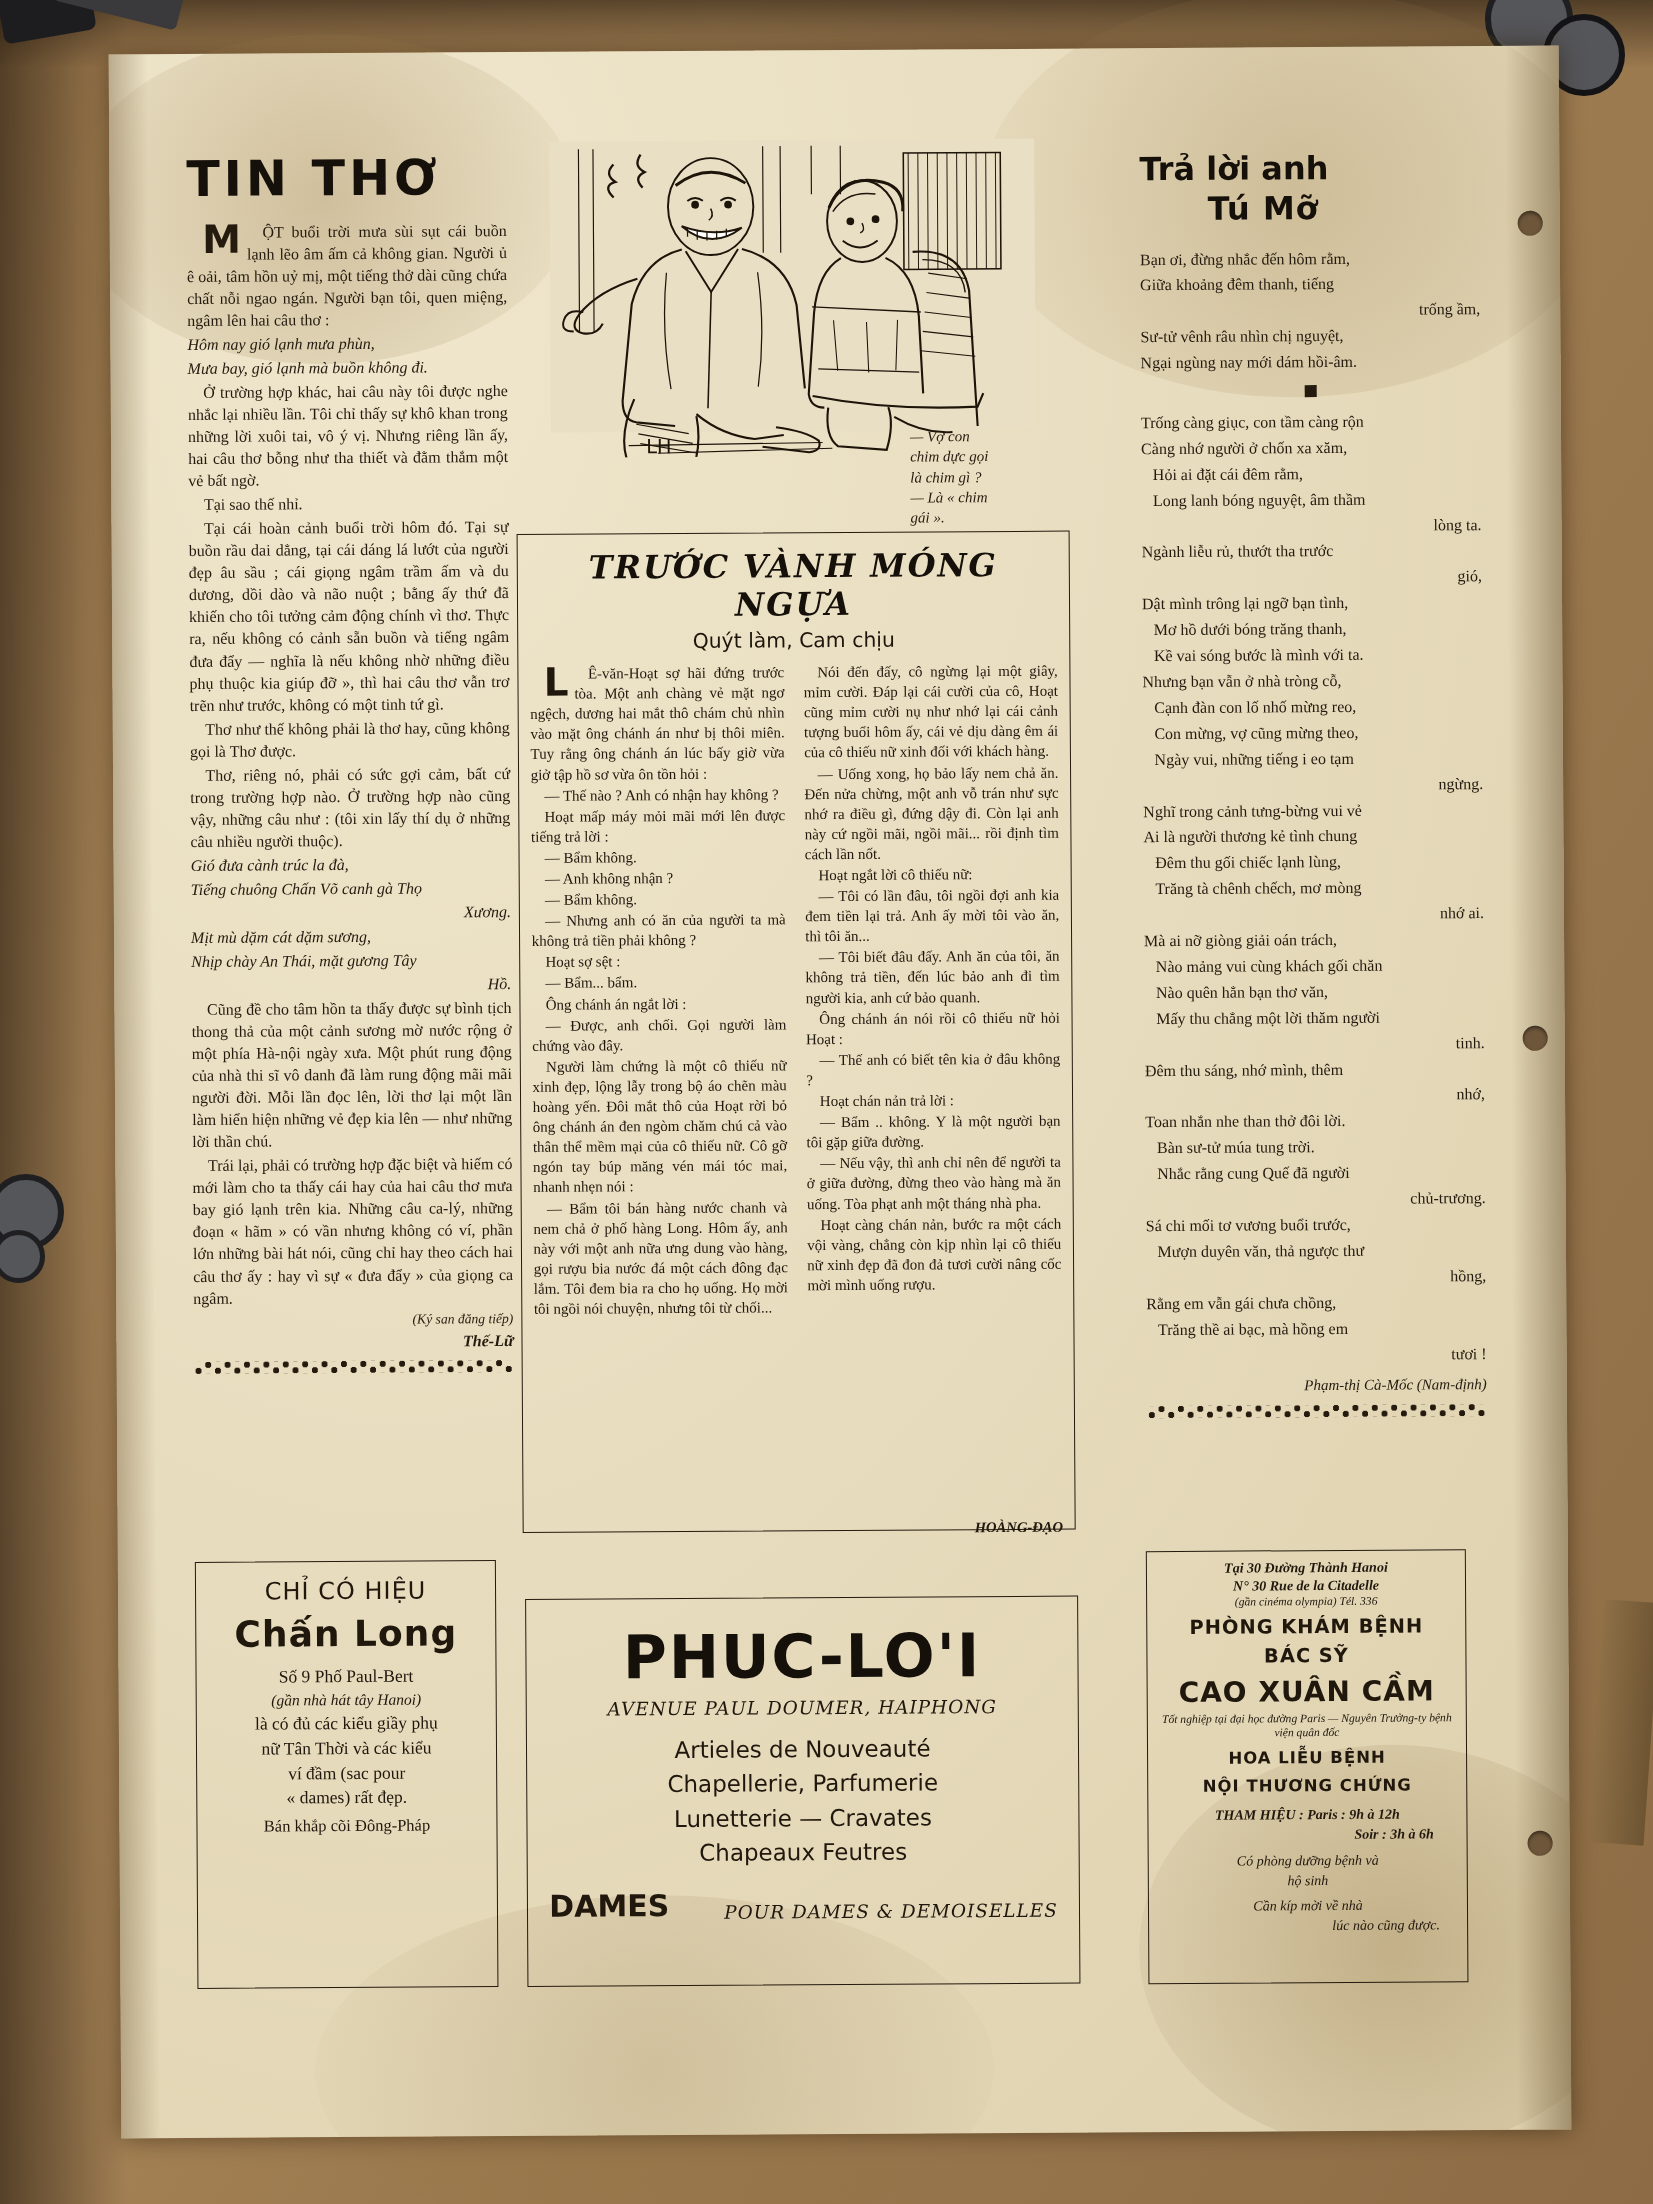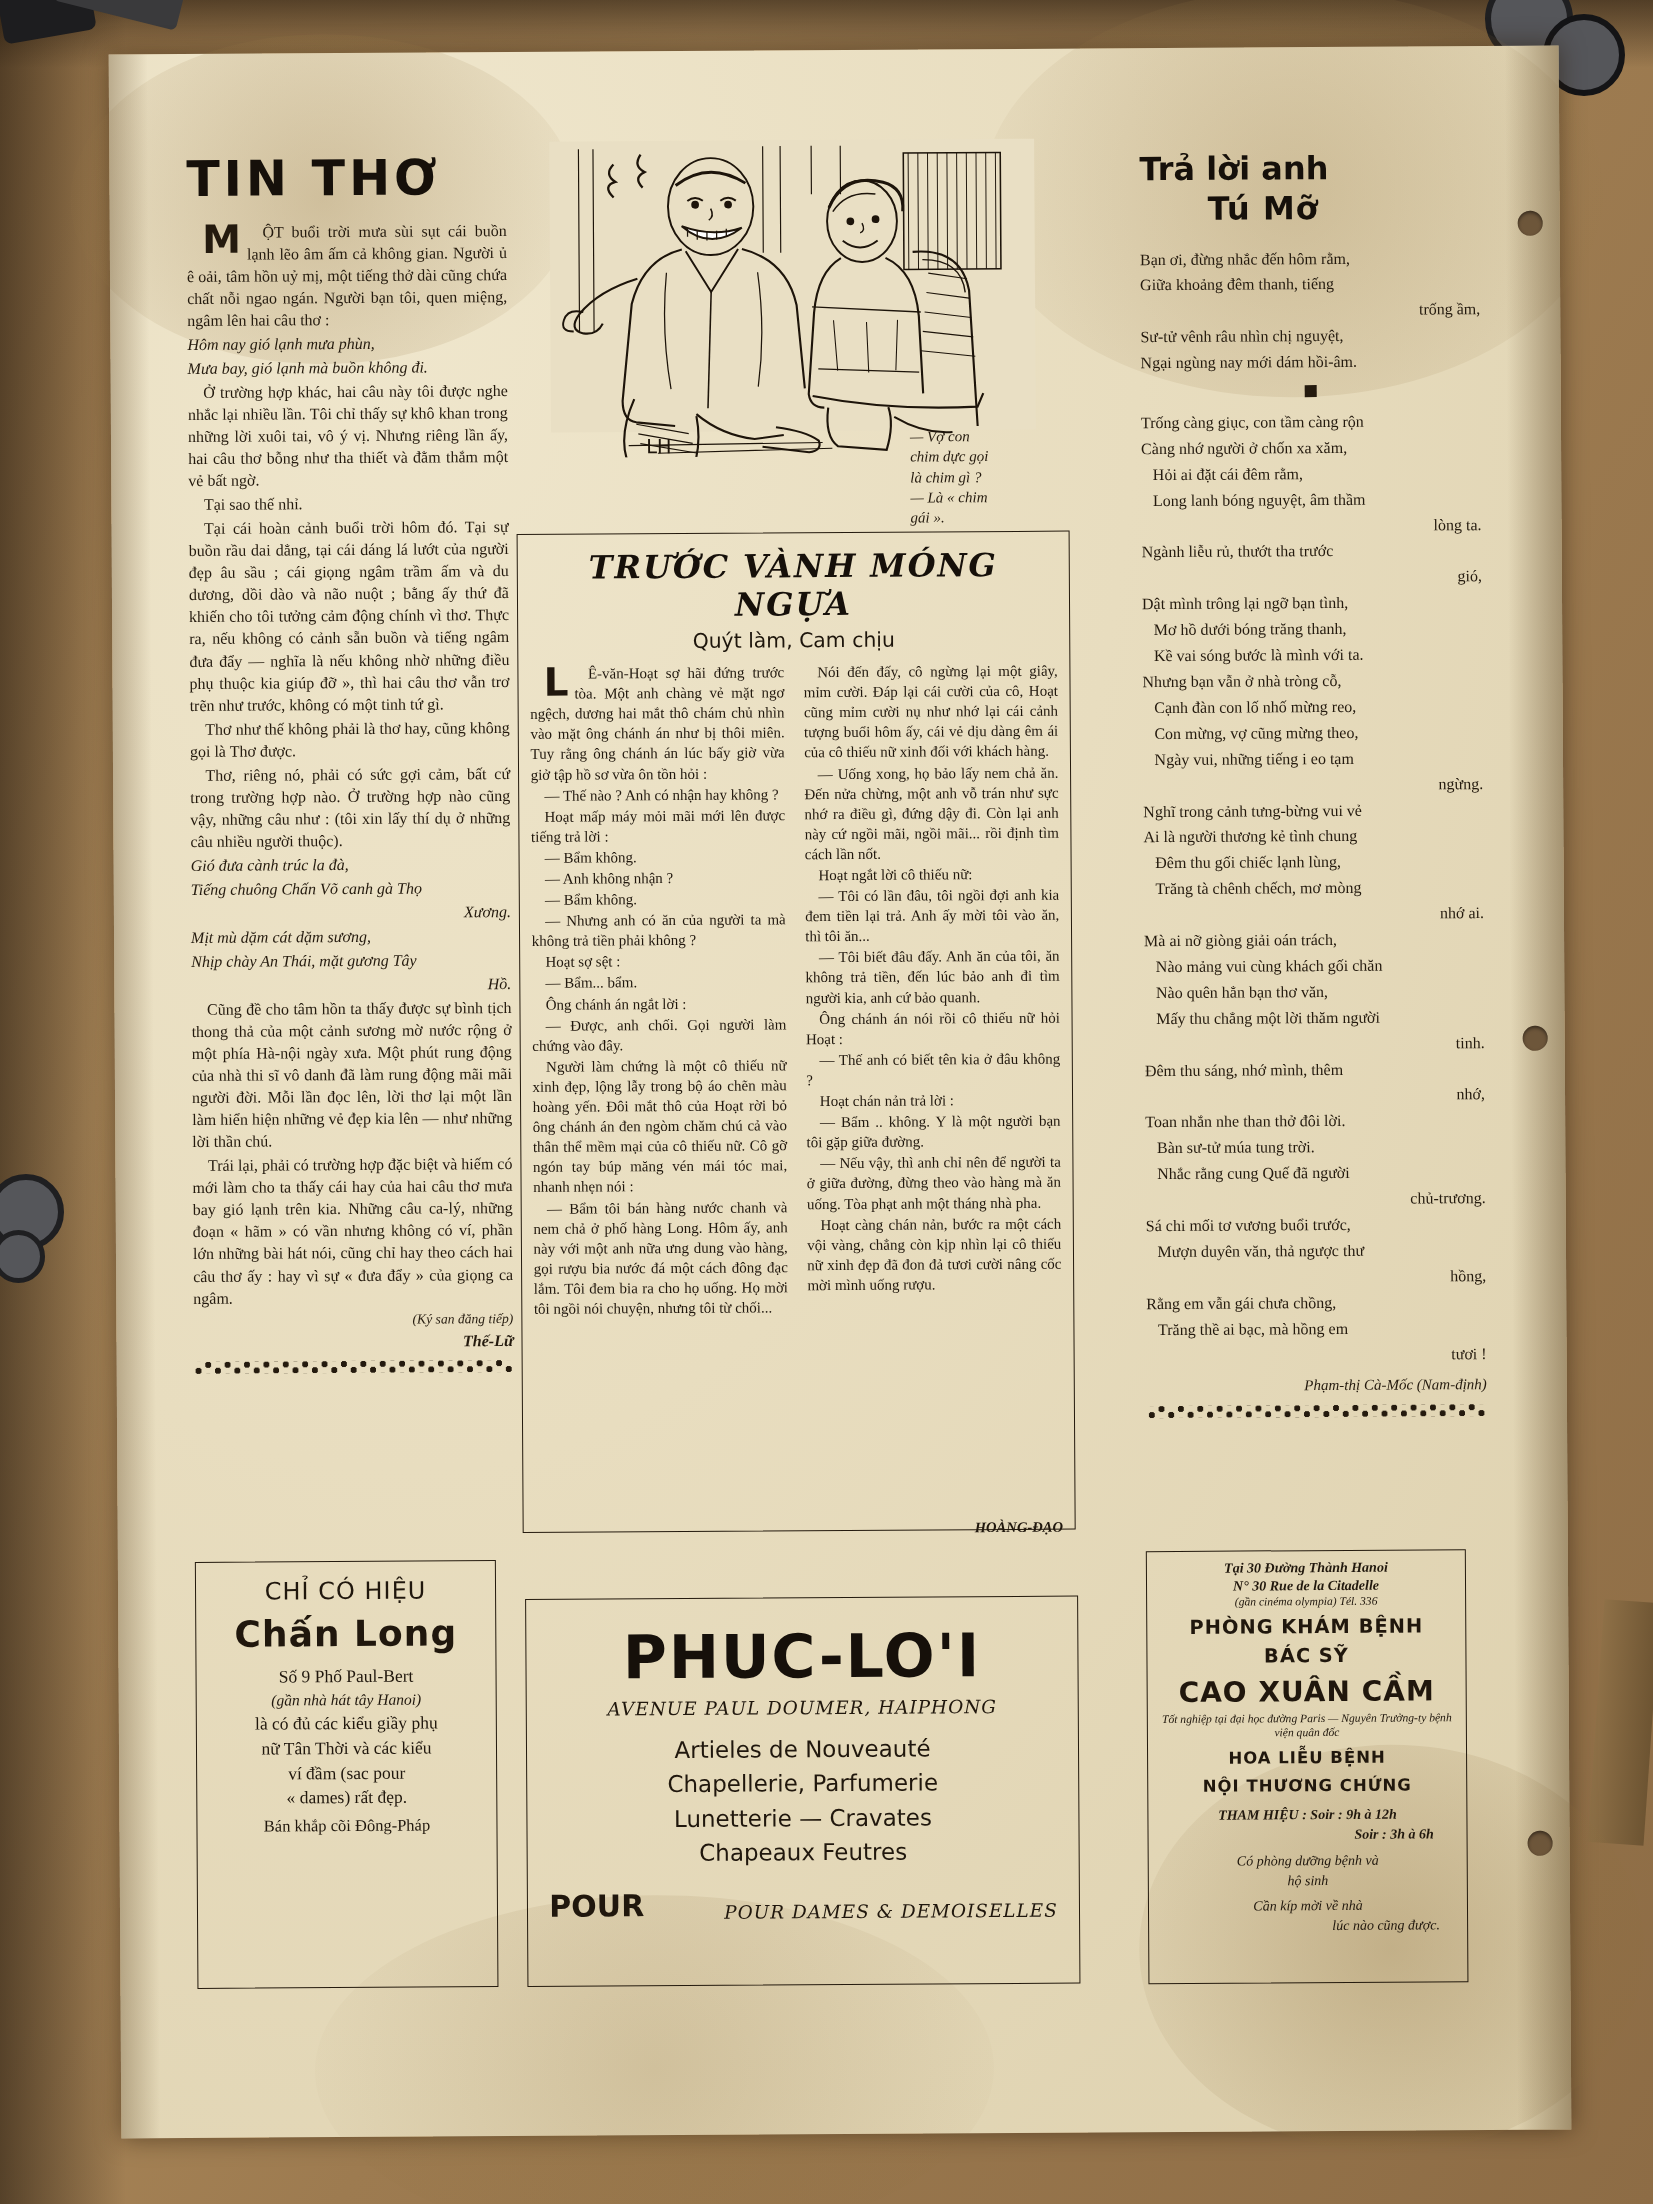--- a/index.html
+++ b/index.html
@@ -490,38 +490,38 @@
       <div id="ad2">
         <div class="ad2-brand">PHUC-LO'I</div>
         <div class="ad2-addr">AVENUE PAUL DOUMER, HAIPHONG</div>
         <div class="ad2-list">
           <div>Artieles de Nouveauté</div>
           <div>Chapellerie, Parfumerie</div>
           <div>Lunetterie — Cravates</div>
           <div>Chapeaux Feutres</div>
         </div>
         <div class="ad2-bottom">
-          <div class="ad2-sacs">POUR</div>
+          <div class="ad2-sacs">DAMES</div>
           <div class="ad2-pour">POUR  DAMES  &amp;  DEMOISELLES</div>
         </div>
       </div>
 
       <div id="ad3">
         <div class="ad3-sm">Tại 30 Đường Thành Hanoi</div>
         <div class="ad3-sm">N° 30 Rue de la Citadelle</div>
         <div class="ad3-tiny">(gần cinéma olympia) Tél. 336</div>
         <div class="ad3-b">PHÒNG KHÁM BỆNH</div>
         <div class="ad3-b">BÁC SỸ</div>
         <div class="ad3-name">CAO XUÂN CẦM</div>
         <div class="ad3-tiny">Tốt nghiệp tại đại học đường Paris — Nguyên Trưởng-ty bệnh viện quân đốc</div>
         <div class="ad3-mid">HOA LIỄU BỆNH</div>
         <div class="ad3-mid">NỘI THƯƠNG CHỨNG</div>
         <div class="ad3-hours">
           <span>THAM HIỆU :</span>
-          <span>Soir : 9h à 12h</span>
+          <span>Paris : 9h à 12h</span>
         </div>
         <div class="ad3-hours" style="text-align:right;padding-right:25px;margin-top:0">Soir : 3h à 6h</div>
         <div class="ad3-foot">Có phòng dưỡng bệnh và</div>
         <div class="ad3-foot" style="margin-top:0">hộ sinh</div>
         <div class="ad3-foot">Cần kíp mời về nhà</div>
         <div class="ad3-foot" style="margin-top:0;text-align:right;padding-right:19.4px">lúc nào cũng được.</div>
       </div>
 
     </div>
   </div>

